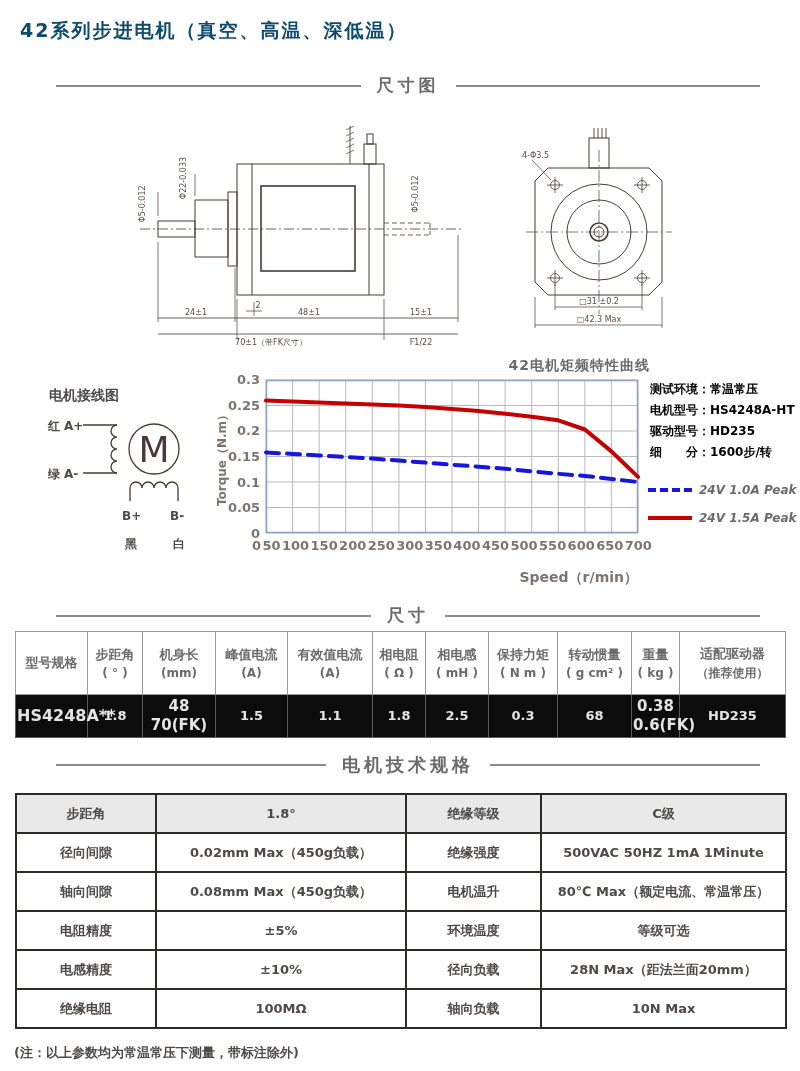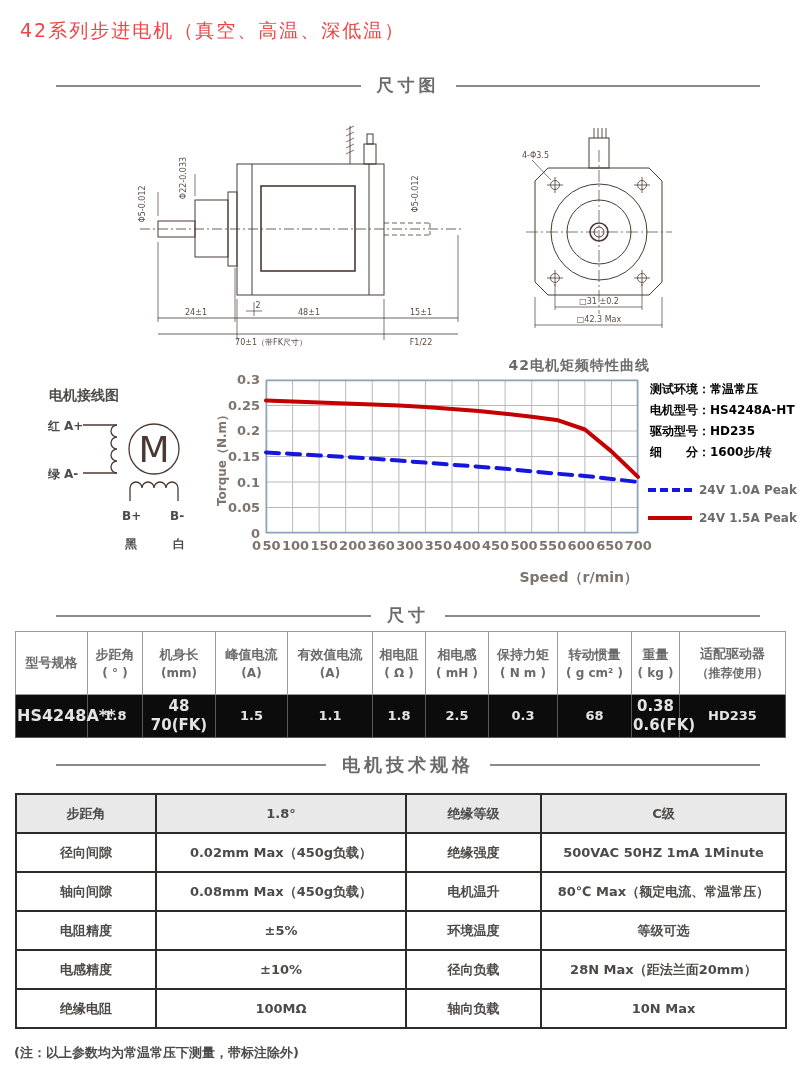--- a/index.html
+++ b/index.html
@@ -1,19 +1,19 @@
 <!DOCTYPE html>
 <html><head>
 <meta charset="utf-8">
 <style>
   html,body{margin:0;padding:0;background:#ffffff;}
   .page{position:relative;width:800px;height:1071px;background:#ffffff;overflow:hidden;
         font-family:"DejaVu Sans","Liberation Sans",sans-serif;color:#595757;}
-  .page-title{position:absolute;left:20px;top:18px;font-size:19px;font-weight:normal;
-        color:#ef4444;letter-spacing:2px;}
+  .page-title{position:absolute;left:20px;top:18px;font-size:19px;font-weight:bold;
+        color:#0c4a6e;letter-spacing:2px;}
   .section-header{position:absolute;left:56px;right:40px;display:flex;align-items:center;gap:16px;}
   .section-header .line{flex:1;height:2px;background:#8a8a8a;}
   .section-header .txt{font-size:17px;font-weight:bold;color:#6b6b6b;letter-spacing:4px;white-space:nowrap;}
   .section-header.big .txt{font-size:18px;}
   svg{position:absolute;overflow:visible;}
   svg text{font-family:"DejaVu Sans","Liberation Sans",sans-serif;}
   .draw-label{font-size:8px;fill:#5a4a42;}
   .wire-label{font-size:12px;font-weight:bold;fill:#4e4a47;}
   .chart-title{position:absolute;left:250px;top:357px;width:400px;text-align:right;
         font-size:14px;font-weight:bold;color:#6b6b6b;letter-spacing:1px;}
@@ -23,21 +23,21 @@
   .y-labels span{display:block;text-align:right;font-size:13px;font-weight:bold;color:#7d746e;}
   .x-labels{position:absolute;left:252px;top:538px;width:400px;display:flex;justify-content:space-between;}
   .x-labels span{font-size:13px;font-weight:bold;color:#7d746e;}
   .x-title{position:absolute;left:266px;top:561px;width:372px;text-align:right;
         font-size:14px;font-weight:bold;color:#7d746e;margin-top:8px;}
   .y-title{position:absolute;left:152px;top:449px;width:140px;text-align:center;
         font-size:12px;font-weight:bold;color:#7d746e;transform:rotate(-90deg);}
   .chart-info{position:absolute;left:650px;top:379px;width:150px;font-size:12px;
         font-weight:bold;color:#000000;line-height:21px;}
   .chart-info .lbl{letter-spacing:0px;}
-  .legend{position:absolute;left:648px;top:476px;width:152px;}
+  .legend{position:absolute;left:648px;top:476px;width:152px;font-style:italic;}
   .legend-row{display:flex;align-items:center;height:28px;}
   .legend .sw{display:inline-block;width:44px;height:0;margin-right:7px;flex:none;}
   .legend .lg-txt{font-size:12px;font-weight:bold;color:#6b6b6b;white-space:nowrap;}
   table{border-collapse:collapse;table-layout:fixed;}
   .dim-table{position:absolute;left:15px;top:631px;width:770px;}
   .dim-table th{border:1px solid #9a9a9a;background:#ffffff;color:#6b6b6b;font-weight:bold;
         font-size:13px;padding:5px 1px;height:52px;vertical-align:middle;}
   .dim-table th .hu{font-size:12px;font-weight:bold;margin-top:2px;}
   .dim-table td{border:1px solid #5a5a5a;background:#0c0c0c;color:#e4e4e4;font-weight:bold;
         font-size:13px;text-align:center;height:36px;padding:2px 1px;}
@@ -159,21 +159,21 @@
         <polyline points="0.0,72.4 26.6,73.9 53.1,75.5 79.7,77.0 106.3,78.5 132.9,80.6 159.4,82.6 186.0,84.7 212.6,86.7 239.1,88.7 265.7,91.3 292.3,93.8 318.9,95.9 345.4,98.9 372.0,102.0" fill="none" stroke="#1616e0" stroke-width="4" stroke-linejoin="round" stroke-linecap="round" stroke-dasharray="13 8"></polyline>
         <polyline points="0.0,20.4 26.6,21.4 53.1,22.4 79.7,23.5 106.3,24.5 132.9,25.5 159.4,27.0 186.0,29.1 212.6,31.1 239.1,33.7 265.7,36.7 292.3,40.3 318.9,49.5 345.4,71.4 372.0,96.9" fill="none" stroke="#c40000" stroke-width="4" stroke-linejoin="round" stroke-linecap="round"></polyline>
       </svg>
   </div>
   <div class="x-labels" id="x-labels">
       <span>0</span>
       <span>50</span>
       <span>100</span>
       <span>150</span>
       <span>200</span>
-      <span>360</span>
+      <span>250</span>
       <span>300</span>
       <span>350</span>
       <span>400</span>
       <span>450</span>
       <span>500</span>
       <span>550</span>
       <span>600</span>
       <span>650</span>
       <span>700</span>
     </div>

